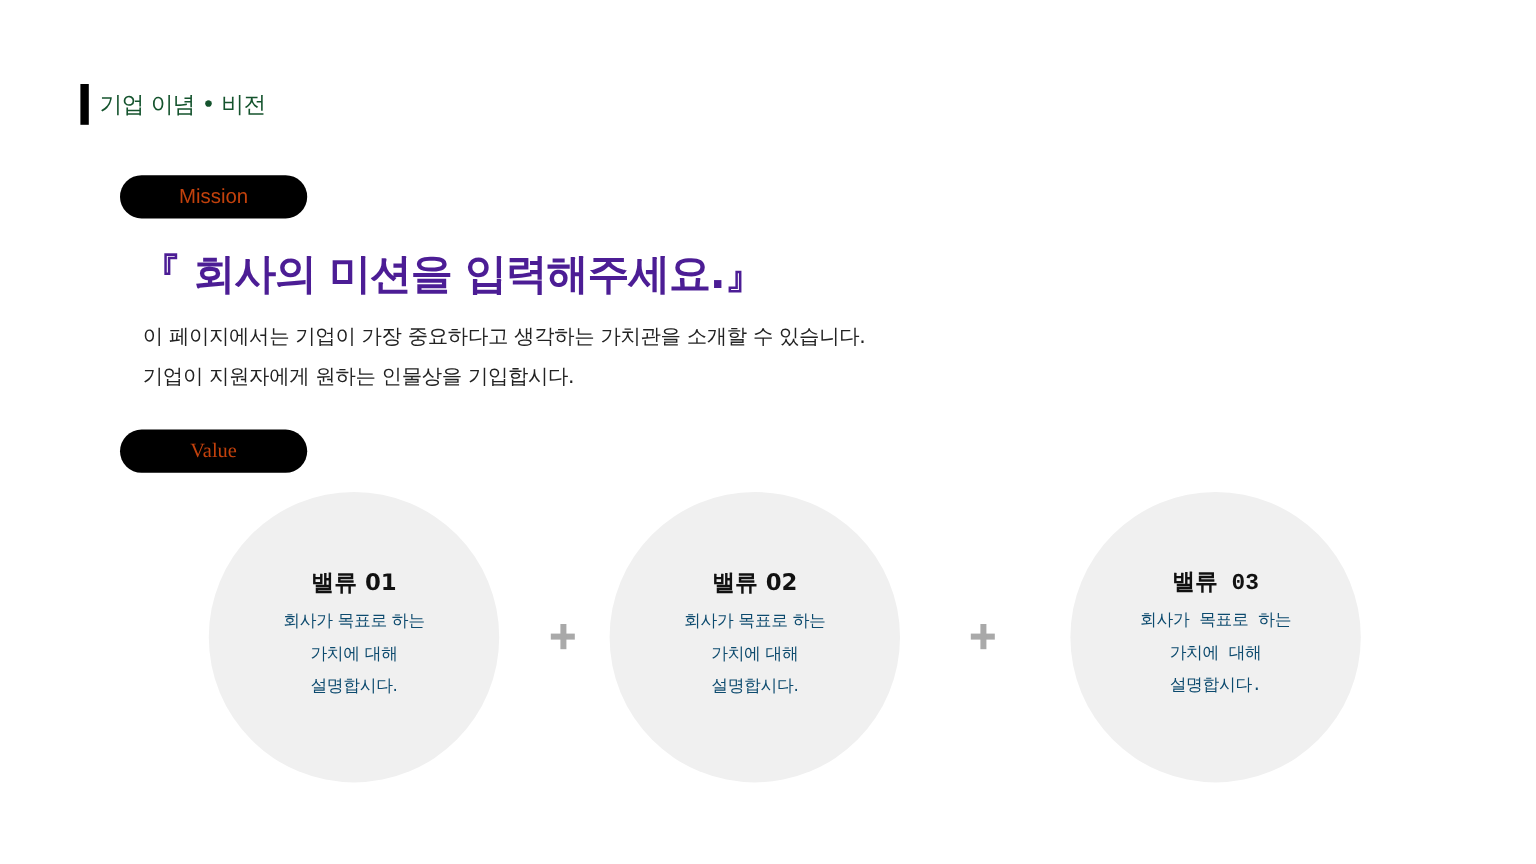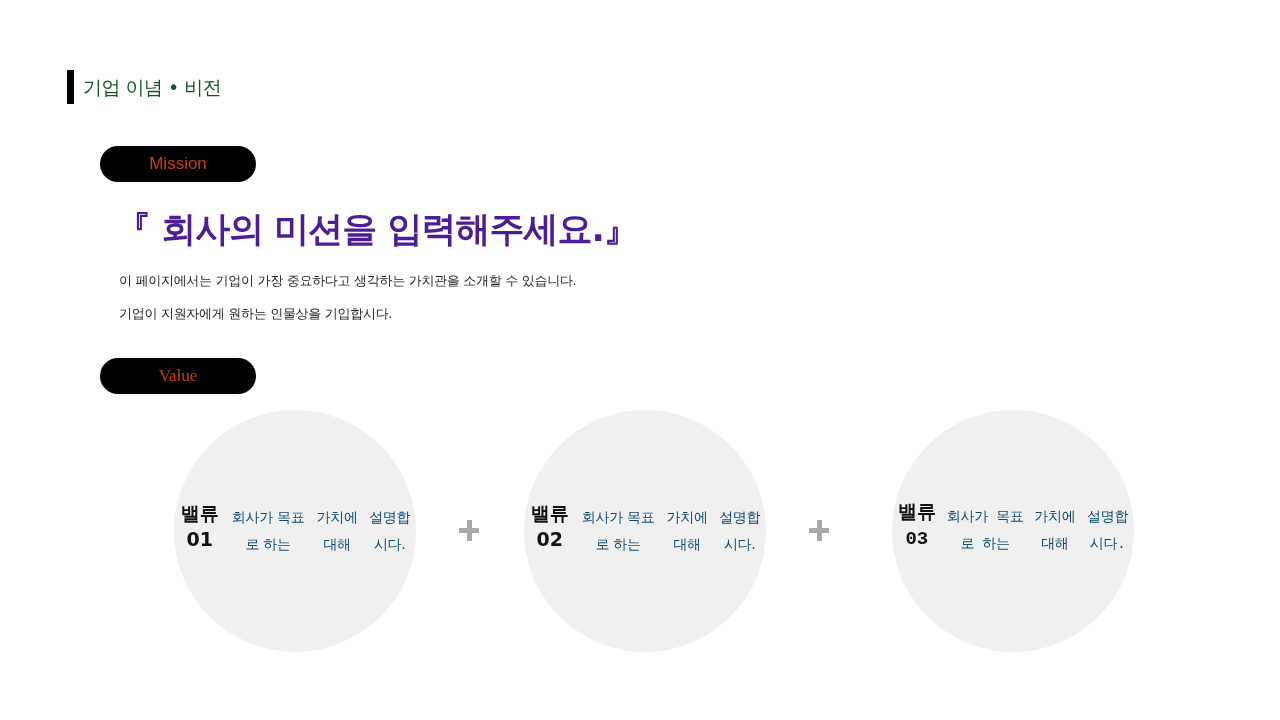--- a/index.html
+++ b/index.html
@@ -13,29 +13,29 @@
       position: absolute; left: 100px; width: 156px; height: 36px; border-radius: 18px; background: #000;
       color: #c2410c; font-size: 17px; line-height: 36px; text-align: center;
       font-family: "Liberation Sans", sans-serif;
     }
     .pill.mission { top: 146px; }
     .pill.value { top: 358px; font-family: Liberation Serif, serif; }
     .mission-heading {
       position: absolute; left: 116px; top: 206px; font-size: 35px; line-height: 46px; font-weight: bold; color: #4c1d95;
       letter-spacing: -1px;
     }
-    .desc { position: absolute; left: 119px; font-size: 13px; line-height: 22px; color: #222; letter-spacing: -0.3px; }
+    .desc { position: absolute; left: 119px; font-size: 17px; line-height: 22px; color: #222; letter-spacing: -0.3px; }
     .desc.l1 { top: 270px; }
     .desc.l2 { top: 303px; }
     .circle {
       position: absolute; top: 410px; width: 242px; height: 242px; border-radius: 50%; background: #f0f0f0;
-      display: flex; flex-direction: row; align-items: center; justify-content: center; text-align: center;
+      display: flex; flex-direction: column; align-items: center; justify-content: center; text-align: center;
     }
     .circle.c1 { left: 174px; }
-    .circle.c2 { left: 524px; }
+    .circle.c2 { left: 508px; }
     .circle.c3 { left: 892px; font-family: Liberation Mono, monospace; }
     .circle .v-title { font-size: 19px; line-height: 26px; font-weight: bold; color: #111; margin-bottom: 6px; margin-top: -4px; }
     .circle .v-line { font-size: 14px; line-height: 27px; color: #0c4a6e; letter-spacing: -0.3px; }
     .plus { position: absolute; top: 518px; width: 22px; height: 26px; }
     .plus.p1 { left: 459px; }
     .plus.p2 { left: 809px; }
     .plus::before, .plus::after { content: ""; position: absolute; background: #a9a9a9; }
     .plus::before { left: 0; top: 10px; width: 20px; height: 5px; }
     .plus::after { left: 7.5px; top: 2px; width: 5px; height: 21px; }
   </style>

